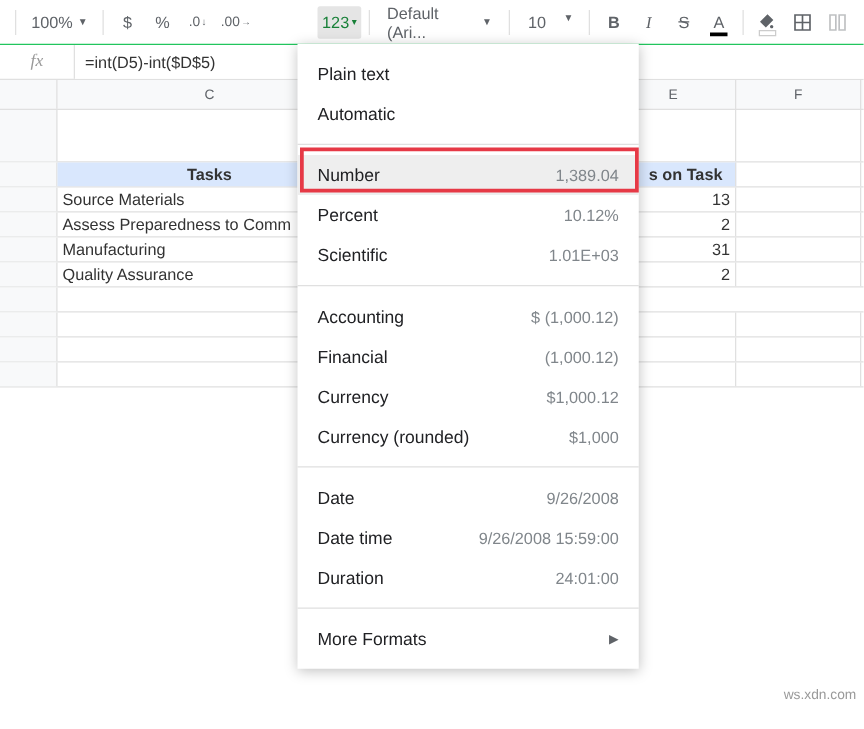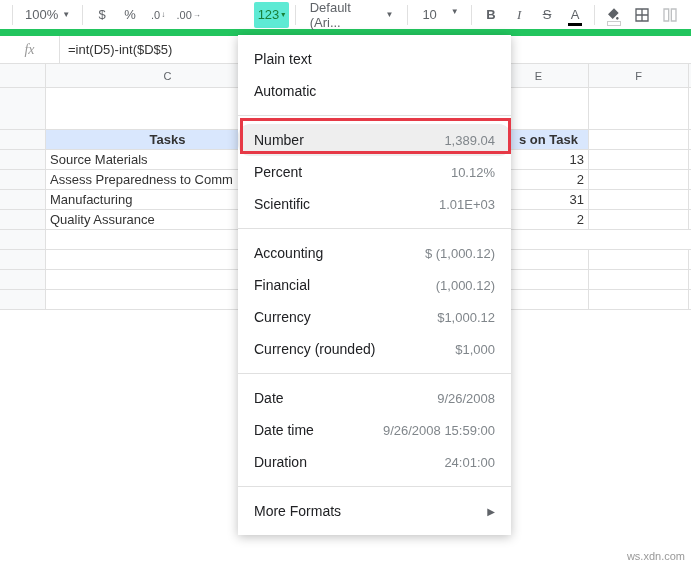--- a/index.html
+++ b/index.html
@@ -1,20 +1,20 @@
 <!DOCTYPE html>
 <html><head>
   <meta charset="utf-8">
   <style>
     * { box-sizing: border-box; margin: 0; padding: 0; }
     body { font-family: Arial, sans-serif; font-size: 13px; color: #333; background: #fff; width: 691px; height: 583px; overflow: hidden; position: relative; }
     
-    .toolbar { display: flex; align-items: center; height: 36px; padding: 0 8px; border-bottom: 7px solid #22c55e; gap: 2px; }
+    .toolbar { display: flex; align-items: center; height: 36px; padding: 0 8px; border-bottom: 1px solid #22c55e; gap: 2px; }
     .tb-btn { display: flex; align-items: center; justify-content: center; min-width: 26px; height: 26px; padding: 0 4px; cursor: pointer; color: #5f6368; font-size: 13px; }
-    .tb-btn.active { background: #5eead4; color: #188038; border-radius: 2px; margin-left: 48px; }
+    .tb-btn.active { background: #e5e5e5; color: #188038; border-radius: 2px; margin-left: 48px; }
     .tb-sep { width: 1px; height: 20px; background: #e0e0e0; margin: 0 4px; }
     .tb-zoom { display: flex; align-items: center; gap: 4px; padding: 0 6px; color: #5f6368; }
     .tb-font { display: flex; align-items: center; gap: 4px; padding: 0 8px; color: #5f6368; min-width: 90px; }
     .tb-size { display: flex; align-items: flex-start; gap: 4px; padding: 0 8px; color: #5f6368; min-width: 40px; }
     .tb-caret { font-size: 8px; color: #5f6368; }
     .tb-bold { font-weight: bold; color: #5f6368; }
     .tb-italic { font-style: italic; font-family: serif; color: #5f6368; }
     .tb-strike { text-decoration: line-through; color: #5f6368; }
     .tb-text-color { position: relative; }
     .tb-text-color::after { content:''; position:absolute; bottom:2px; left:6px; right:6px; height:3px; background:#000; }
@@ -40,21 +40,21 @@
     .cell.c-C { width: 244px; }
     .cell.c-E { width: 299px; justify-content: flex-end; }
     .cell.c-F { width: 100px; }
     .header-cell { background: #d9e7fd; font-weight: bold; justify-content: center; }
     .header-cell.c-E { justify-content: flex-end; padding-right: 10px; }
     
     
     .menu { position: absolute; left: 238px; top: 35px; width: 273px; background: #fff; box-shadow: 0 2px 10px rgba(0,0,0,0.25); padding: 8px 0; z-index: 10; }
     .menu-item { display: flex; align-items: center; justify-content: space-between; height: 32px; padding: 0 16px; font-size: 14px; color: #202124; cursor: pointer; }
     .menu-item .sample { color: #80868b; font-size: 13px; }
-    .menu-item.highlighted { background: #eeeeee; border-radius: 12px; }
+    .menu-item.highlighted { background: #eeeeee; }
     .menu-sep { height: 1px; background: #e0e0e0; margin: 8px 0; }
     .menu-more { display: flex; align-items: center; justify-content: space-between; height: 32px; padding: 0 16px; font-size: 14px; color: #202124; cursor: pointer; }
     .menu-more .arrow { color: #5f6368; font-size: 10px; }
     
     .highlight-box { position: absolute; left: 240px; top: 118px; width: 271px; height: 36px; border: 3px solid #e63946; pointer-events: none; z-index: 20; }
     
     .icon-svg { width:16px; height:16px; }
     
     .watermark { position: absolute; right: 6px; bottom: 21px; font-size: 11px; color: #999; }
   </style>

